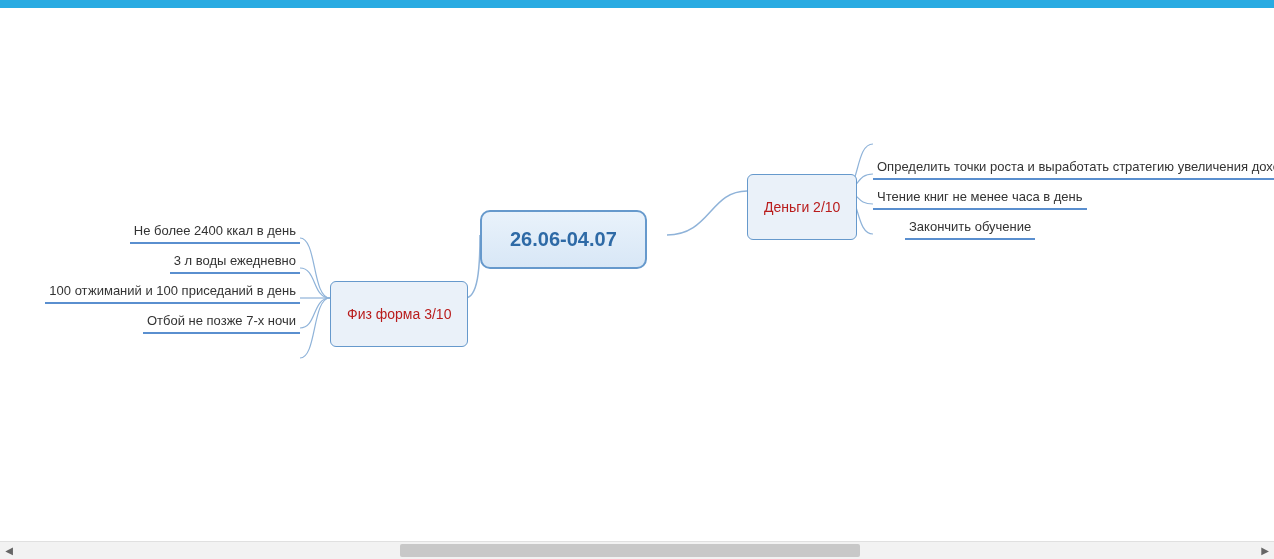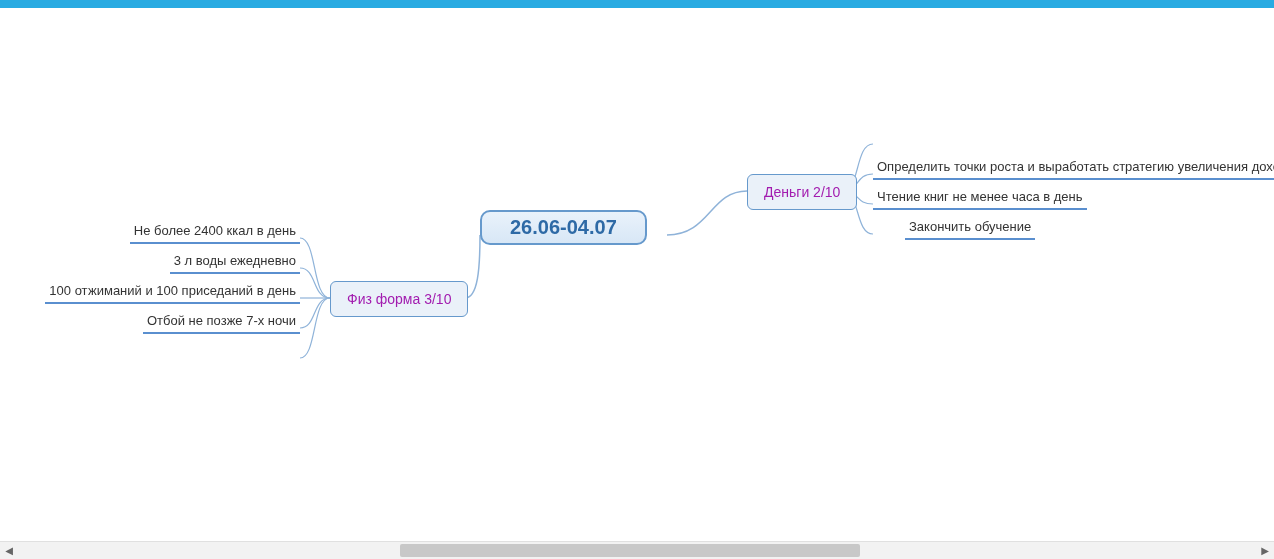--- a/index.html
+++ b/index.html
@@ -32,38 +32,38 @@
     position: absolute;
     top: 0;
     left: 0;
     width: 1274px;
     height: 529px;
     pointer-events: none;
   }
   .center-node {
     position: absolute;
     box-sizing: border-box;
-    padding: 4px 28px;
+    padding: 16px 28px;
     border: 2px solid #6699cc;
     border-radius: 10px;
     background: linear-gradient(#e9f2fb, #d8e7f6);
     color: #2e6aa6;
     font-size: 20px;
     font-weight: 600;
     text-align: center;
     white-space: nowrap;
   }
   .branch-node {
     position: absolute;
     box-sizing: border-box;
-    padding: 9px 16px;
+    padding: 24px 16px;
     border: 1px solid #6699cc;
     border-radius: 6px;
     background: #eaf1f9;
-    color: #a21caf;
+    color: #b91c1c;
     font-size: 14px;
     white-space: nowrap;
   }
   .leaf-node {
     position: absolute;
     box-sizing: border-box;
     color: #333;
     font-size: 13px;
     padding: 2px 4px 4px 4px;
     border-bottom: 2px solid #5a8fcf;

